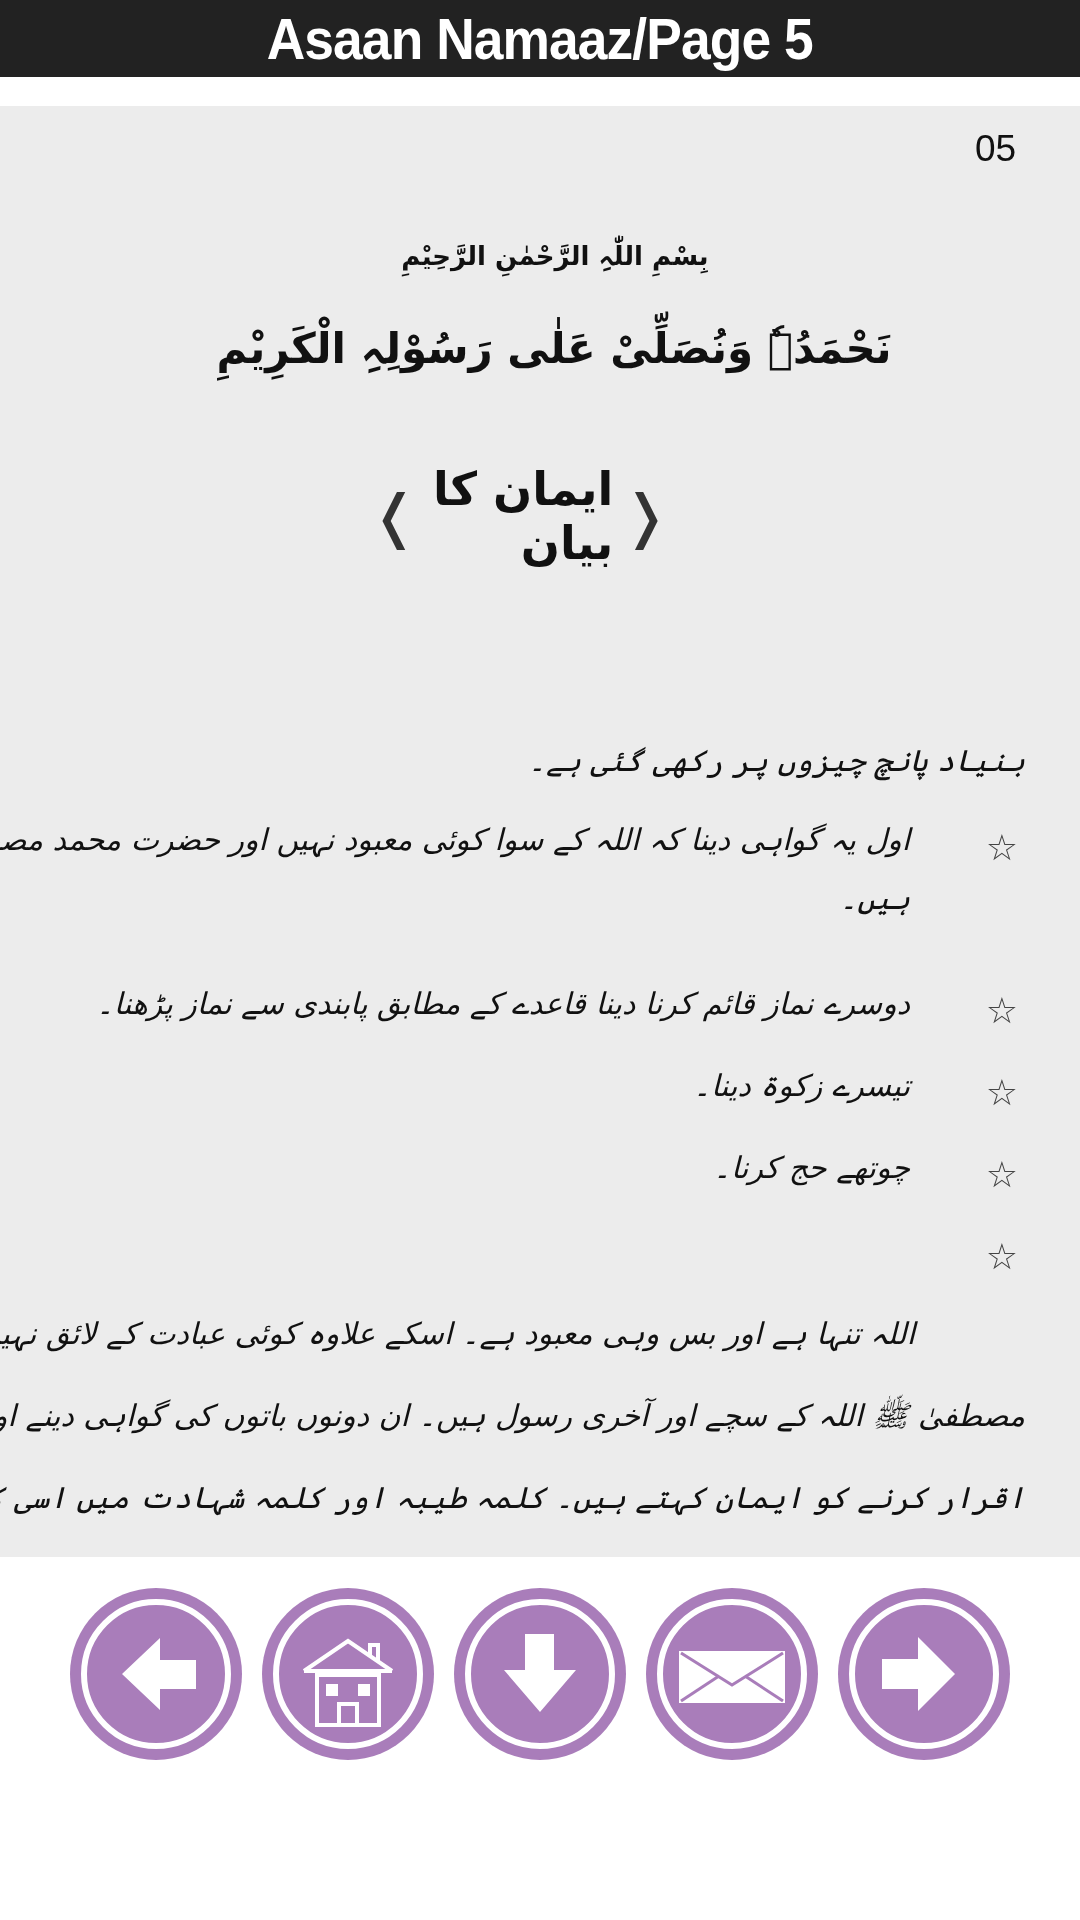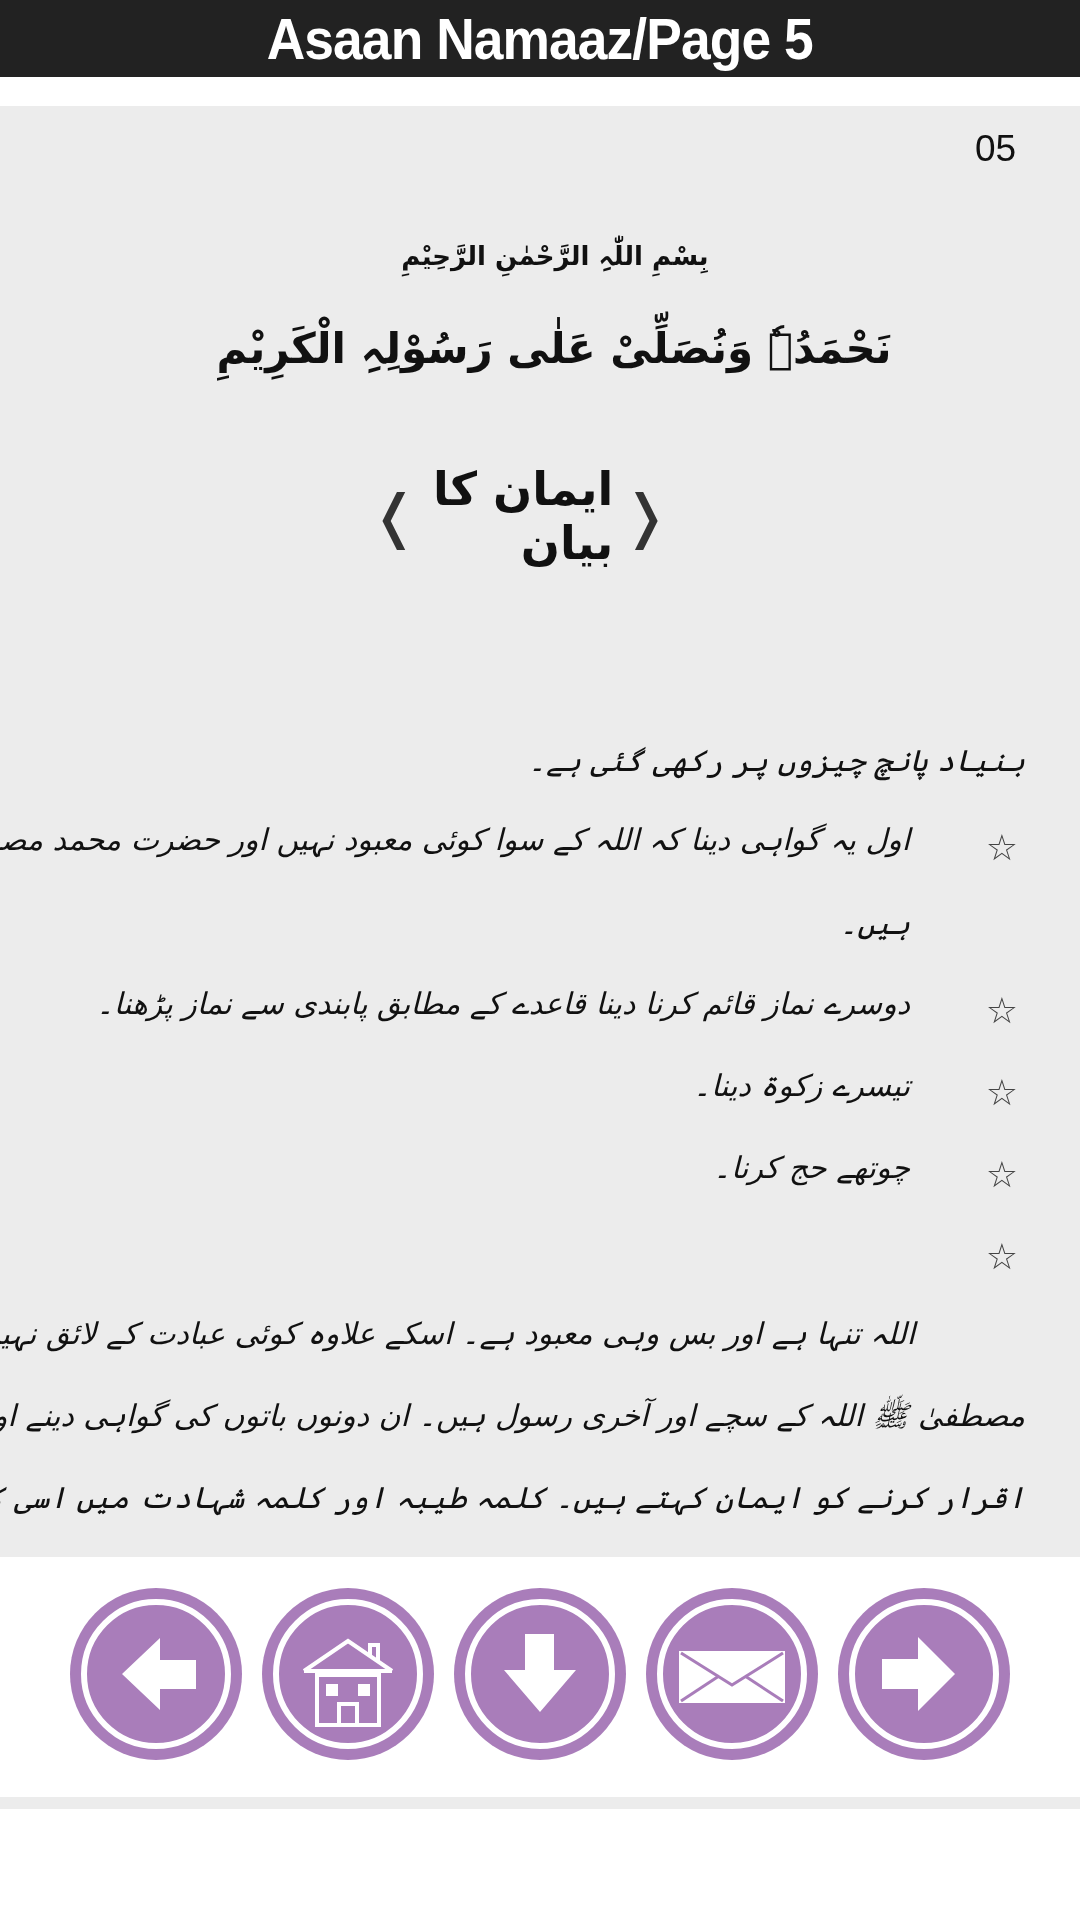--- a/index.html
+++ b/index.html
@@ -11,21 +11,21 @@
       background: #222222; color: #ffffff;
       display: flex; align-items: center; justify-content: center;
     }
     .app-title {
       font-family: "Liberation Sans", sans-serif; font-weight: bold;
       font-size: 58px; letter-spacing: -1px; line-height: 1;
       transform: scaleX(0.92);
     }
 
     .page-image {
-      position: absolute; left: 0; top: 106px; width: 1080px; height: 1703px;
+      position: absolute; left: 0; top: 106px; width: 1080px; height: 1451px;
       background: #ececec; overflow: hidden;
     }
     .page-number {
       position: absolute; left: 975px; top: 22px;
       font-family: "Liberation Sans", sans-serif; font-size: 37px; color: #111;
     }
     .arabic {
       position: absolute; left: 0; width: 1080px; text-align: center;
       direction: rtl; font-family: "DejaVu Sans", sans-serif; color: #111;
       font-weight: bold;
@@ -90,21 +90,21 @@
   <div class="section-title">
     <span class="ornament">❬</span>
     <span class="title-text">ایمان کا بیان</span>
     <span class="ornament">❭</span>
   </div>
 
   <div class="urdu-line para-end" style="top:637px;">بنیاد پانچ چیزوں پر رکھی گئی ہے۔</div>
 
   <div class="star-icon" style="top:722px;">☆</div>
   <div class="urdu-line bullet-full" style="top:716px;">اول یہ گواہی دینا کہ اللہ کے سوا کوئی معبود نہیں اور حضرت محمد مصطفیٰ ﷺ اللہ کے رسول</div>
-  <div class="urdu-line bullet-text" style="top:800px;">ہیں۔</div>
+  <div class="urdu-line bullet-text" style="top:775px;">ہیں۔</div>
 
   <div class="star-icon" style="top:885px;">☆</div>
   <div class="urdu-line bullet-text" style="top:880px;">دوسرے نماز قائم کرنا دینا قاعدے کے مطابق پابندی سے نماز پڑھنا۔</div>
 
   <div class="star-icon" style="top:967px;">☆</div>
   <div class="urdu-line bullet-text" style="top:962px;">تیسرے زکوۃ دینا۔</div>
 
   <div class="star-icon" style="top:1049px;">☆</div>
   <div class="urdu-line bullet-text" style="top:1044px;">چوتھے حج کرنا۔</div>
 

